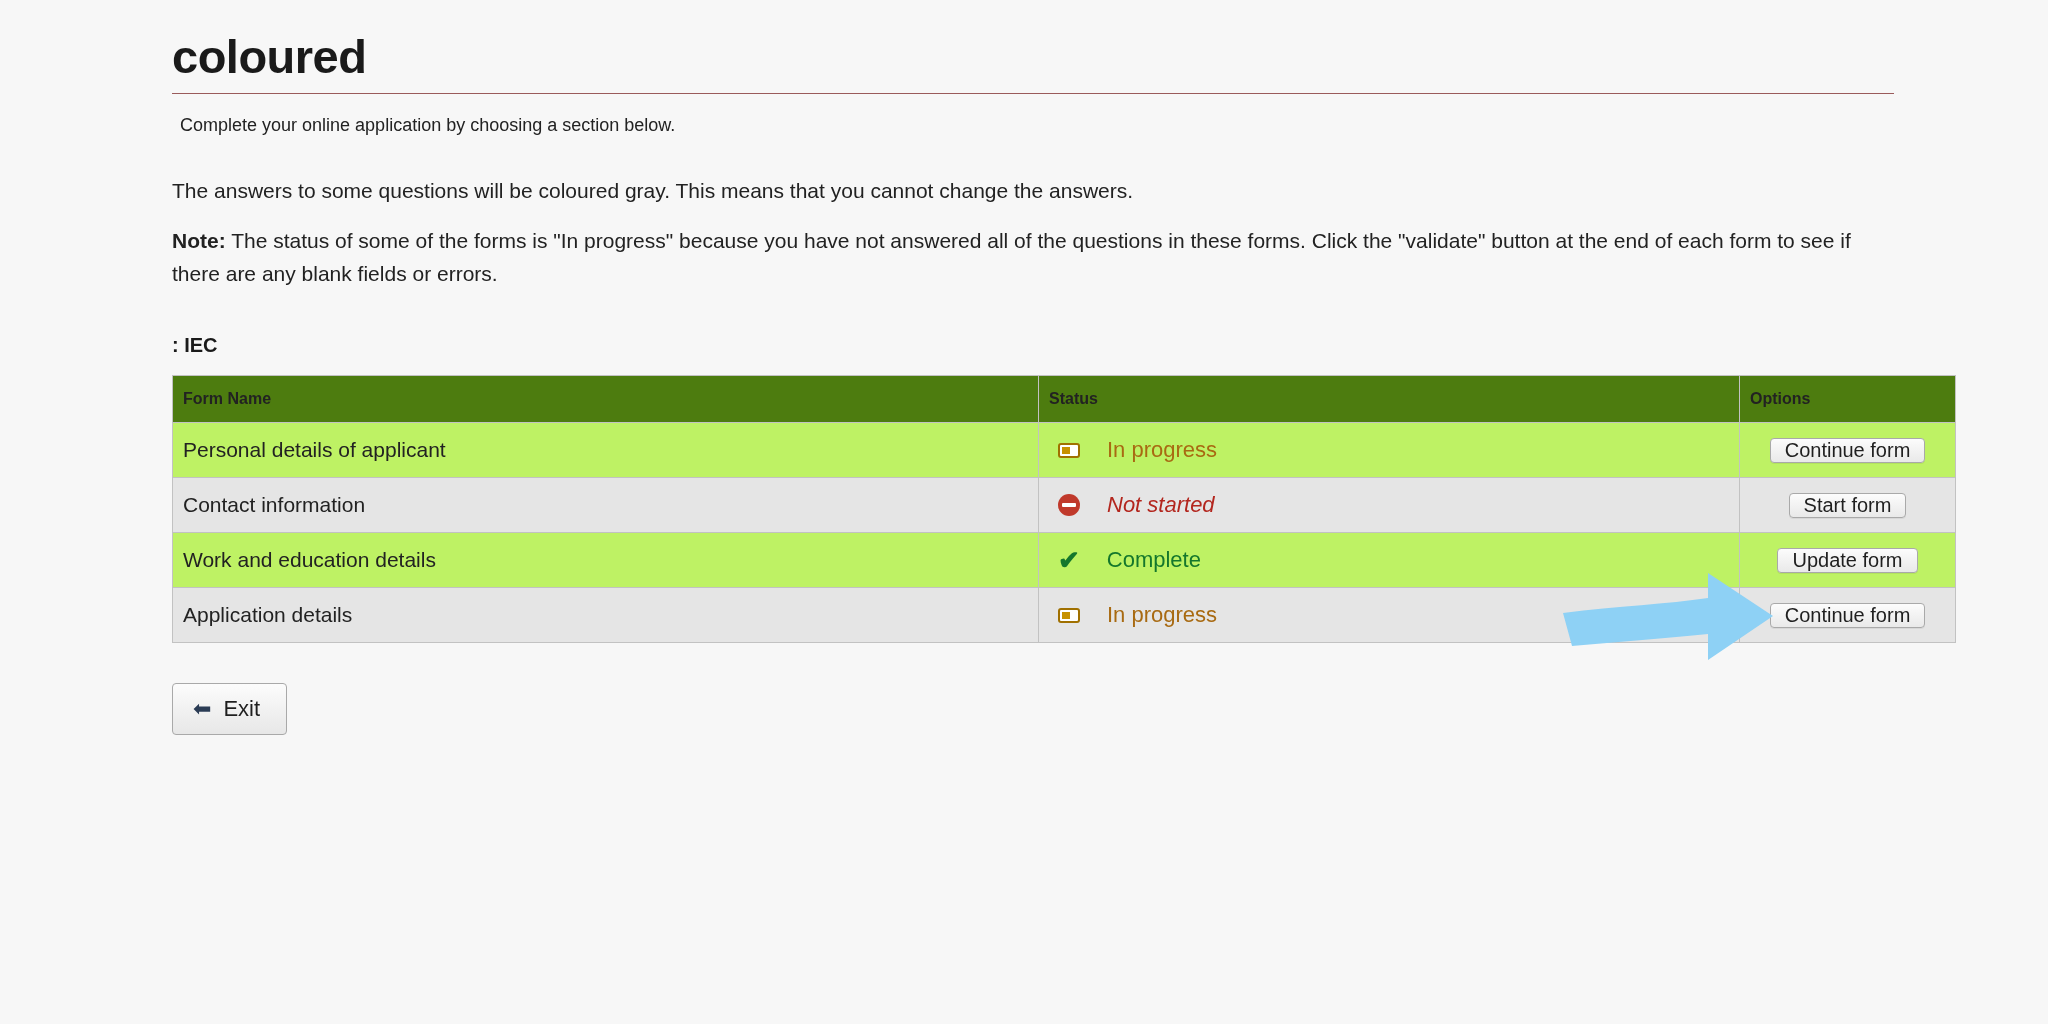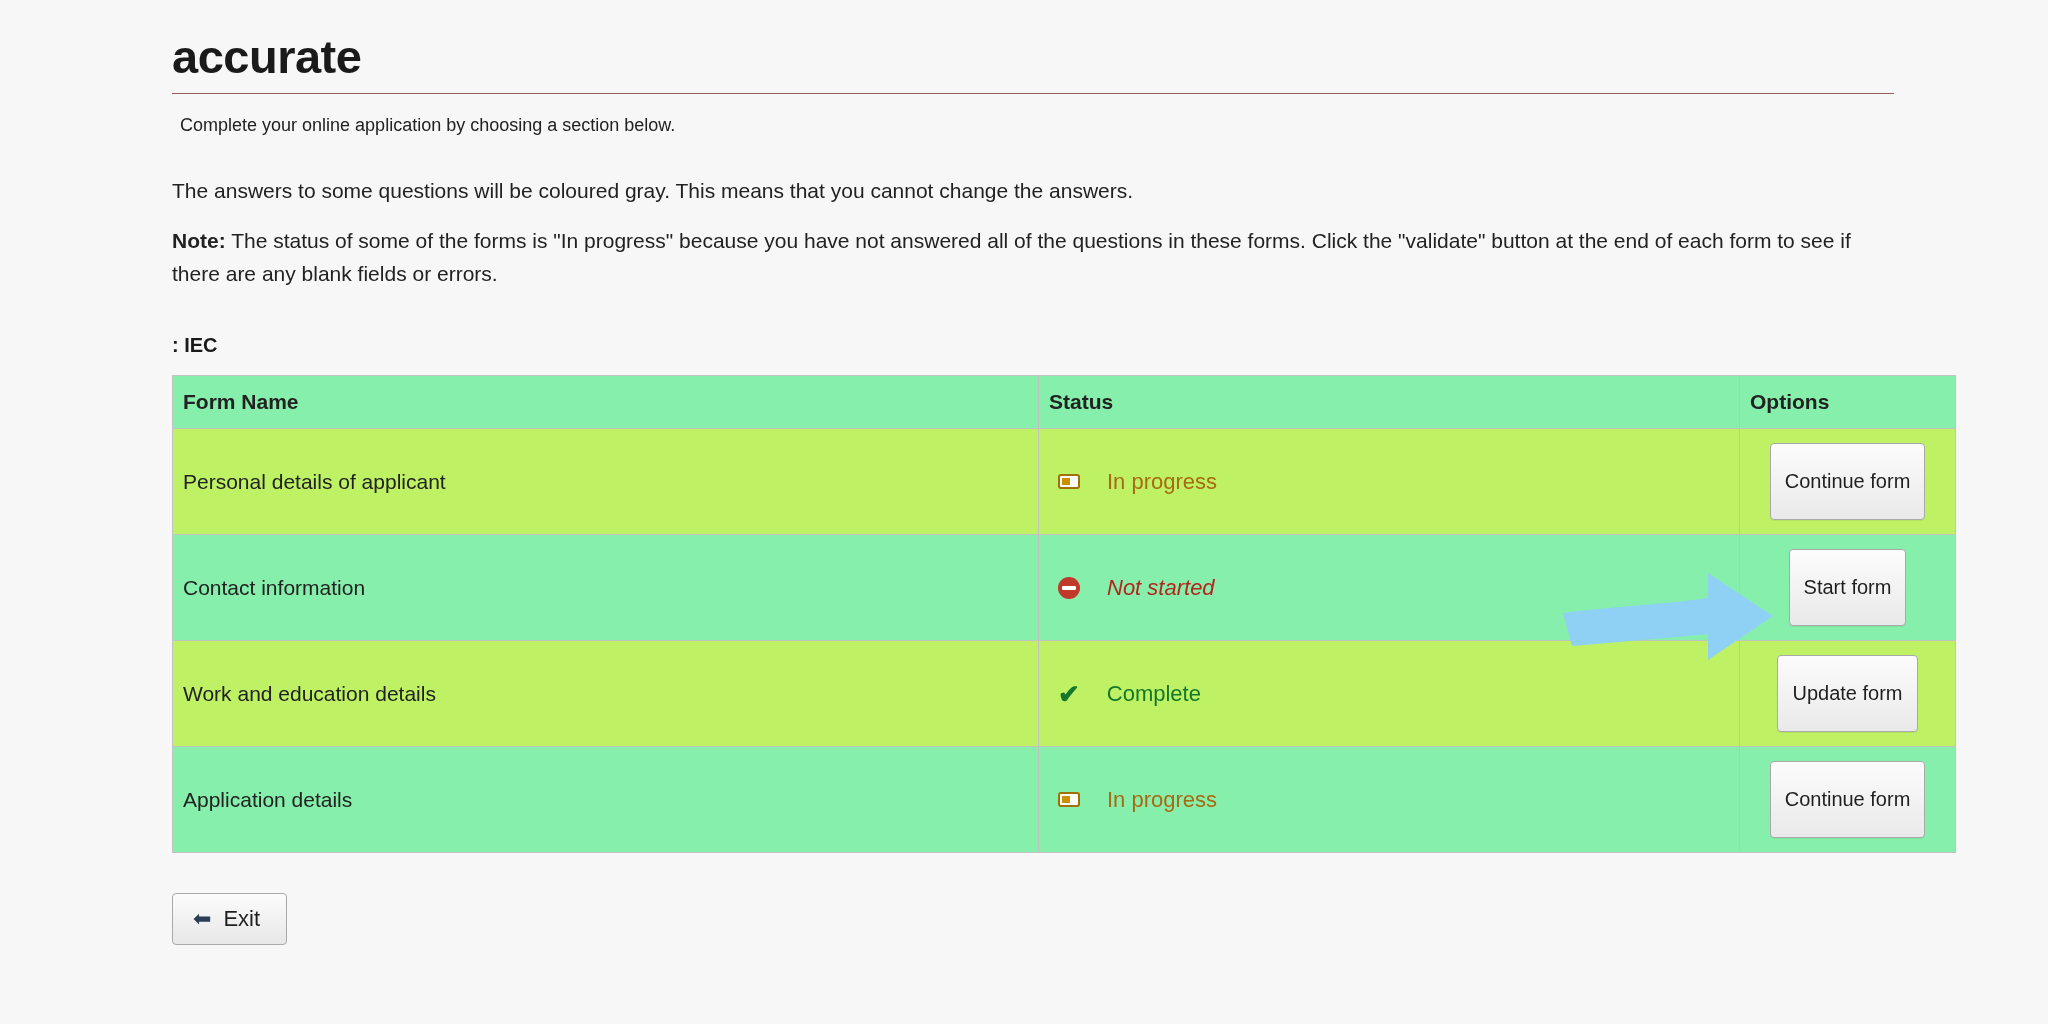--- a/index.html
+++ b/index.html
@@ -60,34 +60,34 @@
     margin: 44px 0 18px 0;
     color: #1a1a1a;
   }
   table.forms-table {
     border-collapse: collapse;
     width: 1722px;
     table-layout: fixed;
     border: 1px solid #c2c2c2;
   }
   table.forms-table th {
-    background: #86efac;
+    background: #4d7c0f;
     text-align: left;
-    font-size: 21px;
+    font-size: 16px;
     font-weight: bold;
     padding: 14px 10px 14px 10px;
     border: 1px solid #c2c2c2;
     color: #222;
   }
   table.forms-table td {
     border: 1px solid #c2c2c2;
     font-size: 21px;
     padding: 14px 10px;
     vertical-align: middle;
-    background: #86efac;
+    background: #e5e5e5;
   }
   table.forms-table tr.alt td {
     background: #bef264;
   }
   .col-name { width: 845px; }
   .col-status { width: 680px; }
   .col-options { width: 195px; }
 
   .status-cell {
     display: flex;
@@ -142,21 +142,21 @@
 
   .options-cell { text-align: center; }
   .form-button {
     display: inline-block;
     font-family: "Liberation Sans", sans-serif;
     font-size: 20px;
     color: #1f1f1f;
     background: linear-gradient(#fcfcfc, #e9e9e9);
     border: 1px solid #a9a9a9;
     border-radius: 4px;
-    padding: 26px 14px;
+    padding: 0 14px;
     cursor: pointer;
     box-shadow: 0 1px 0 rgba(0,0,0,0.06);
     white-space: nowrap;
   }
   .exit-row { margin-top: 40px; }
   .exit-button {
     display: inline-flex;
     align-items: center;
     gap: 12px;
     font-family: "Liberation Sans", sans-serif;
@@ -184,21 +184,21 @@
     height: 110px;
     pointer-events: none;
   }
 </style>
 </head>
 <body>
 
 <div class="page">
   <div class="container">
 
-    <h1 class="page-title">accurate</h1>
+    <h1 class="page-title">coloured</h1>
     <hr class="title-rule">
 
     <p class="intro-para">Complete your online application by choosing a section below.</p>
 
     <p class="note-para">The answers to some questions will be coloured gray. This means that you cannot change the answers.</p>
 
     <p class="note-para"><span class="note-label">Note:</span><span> The status of some of the forms is "In progress" because you have not answered all of the questions in these forms. Click the "validate" button at the end of each form to see if there are any blank fields or errors.</span></p>
 
     <h2 class="section-title">: IEC</h2>
 

